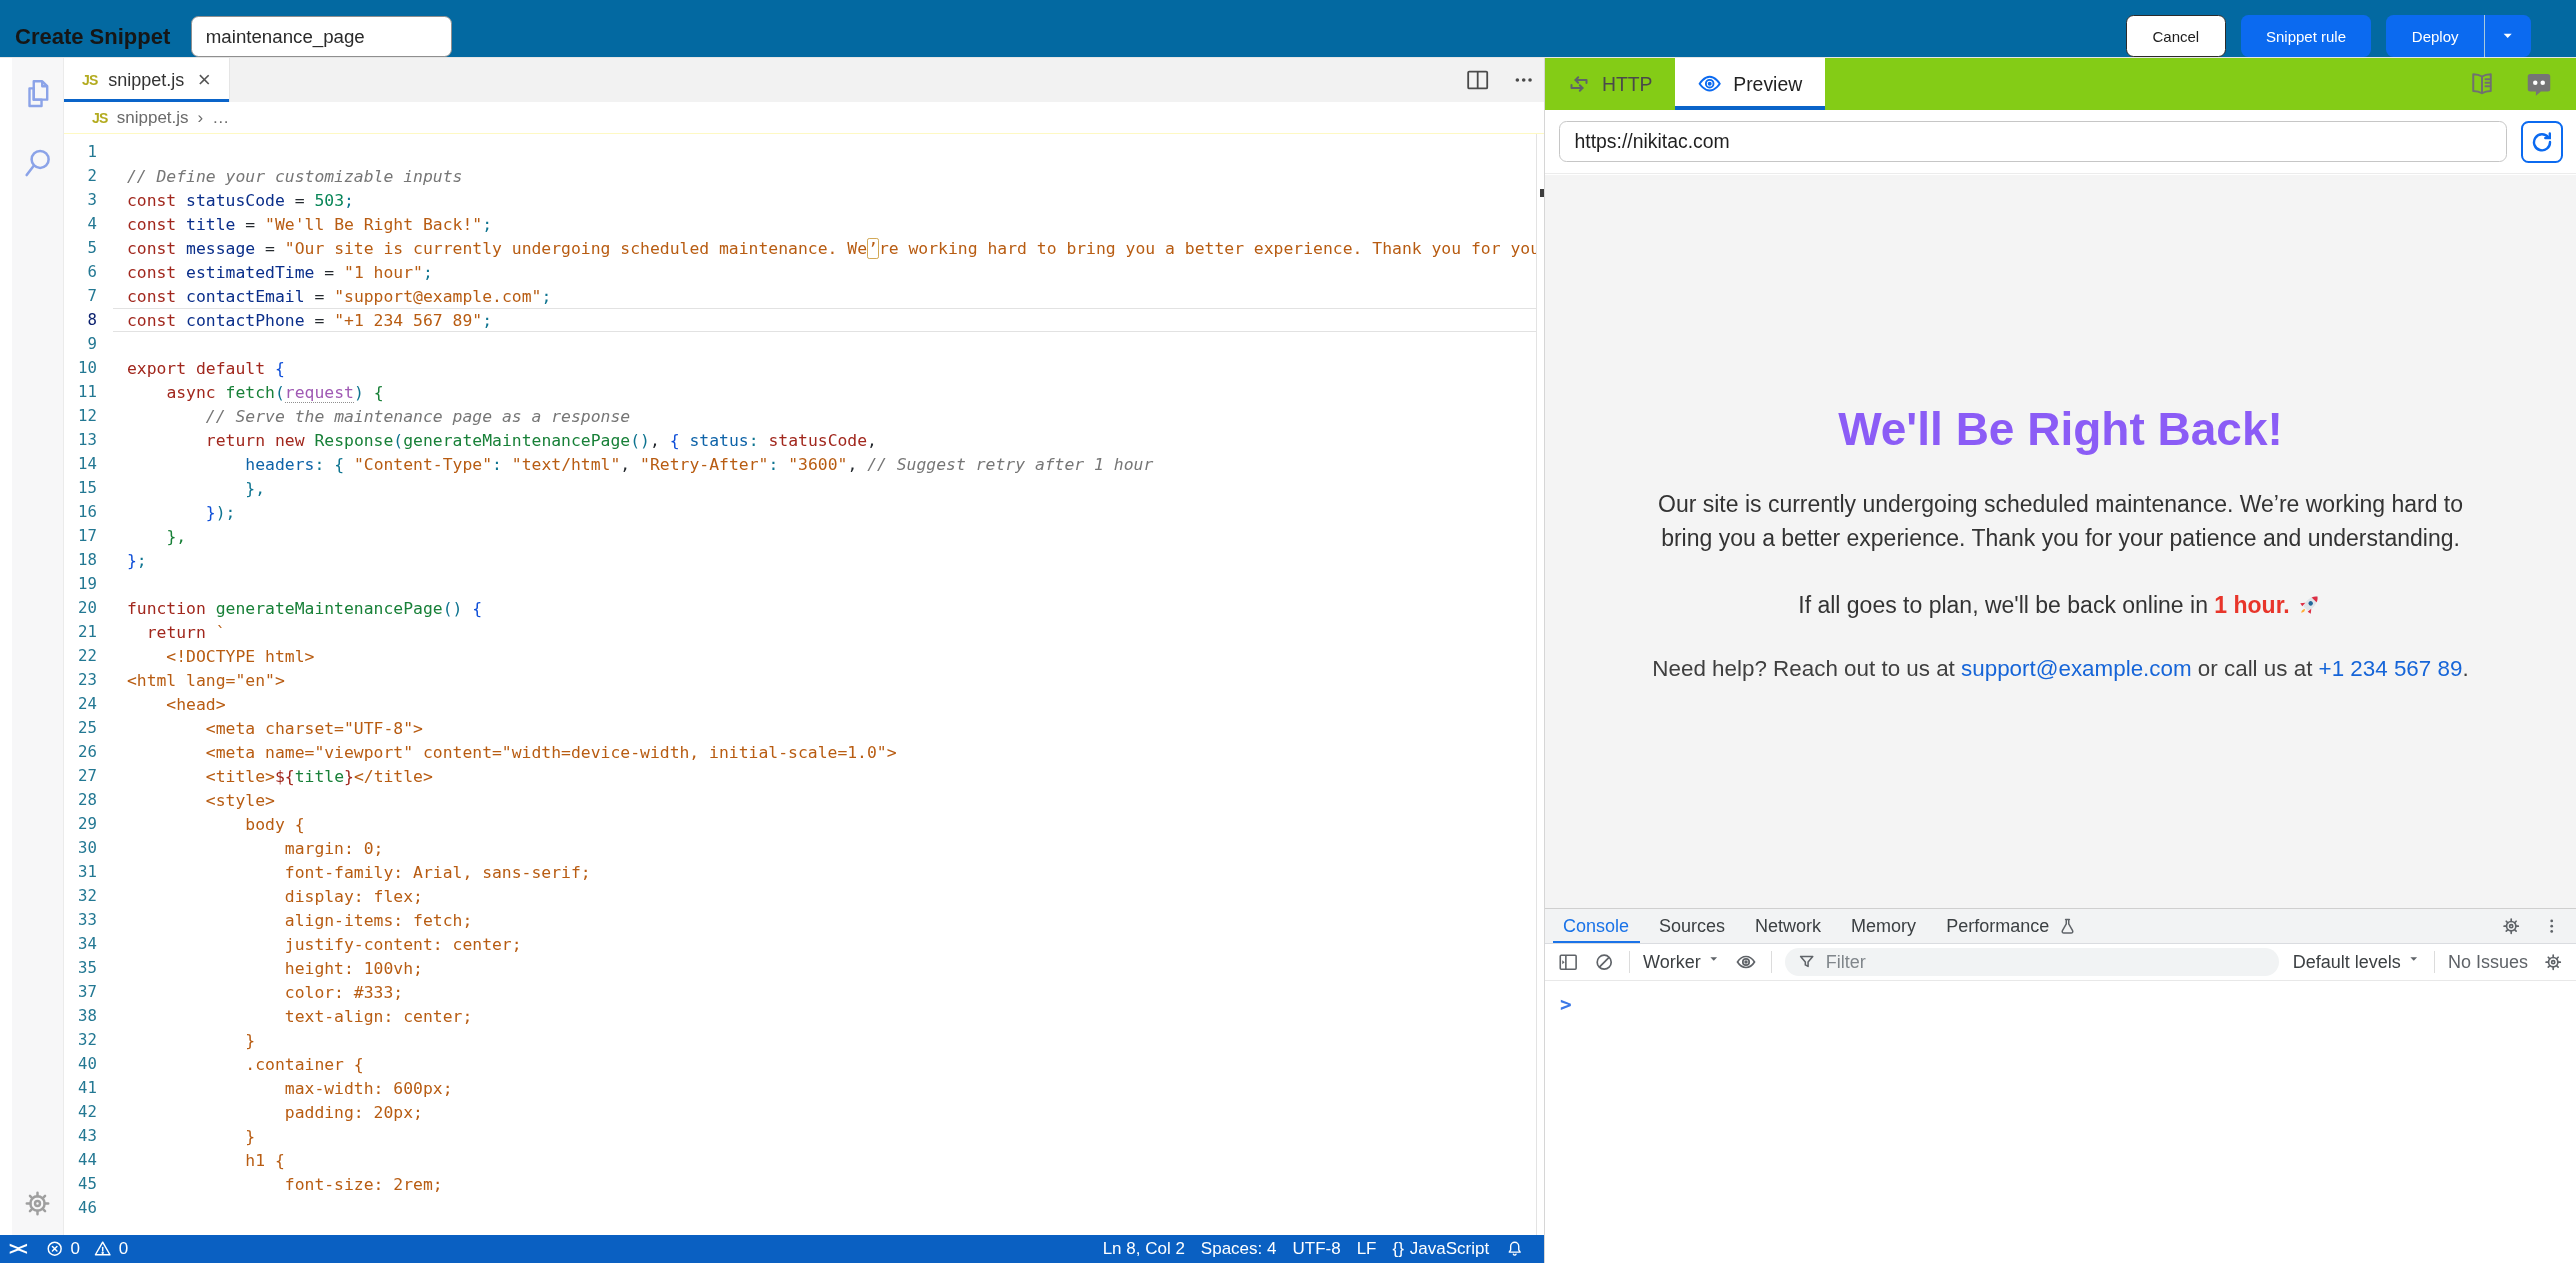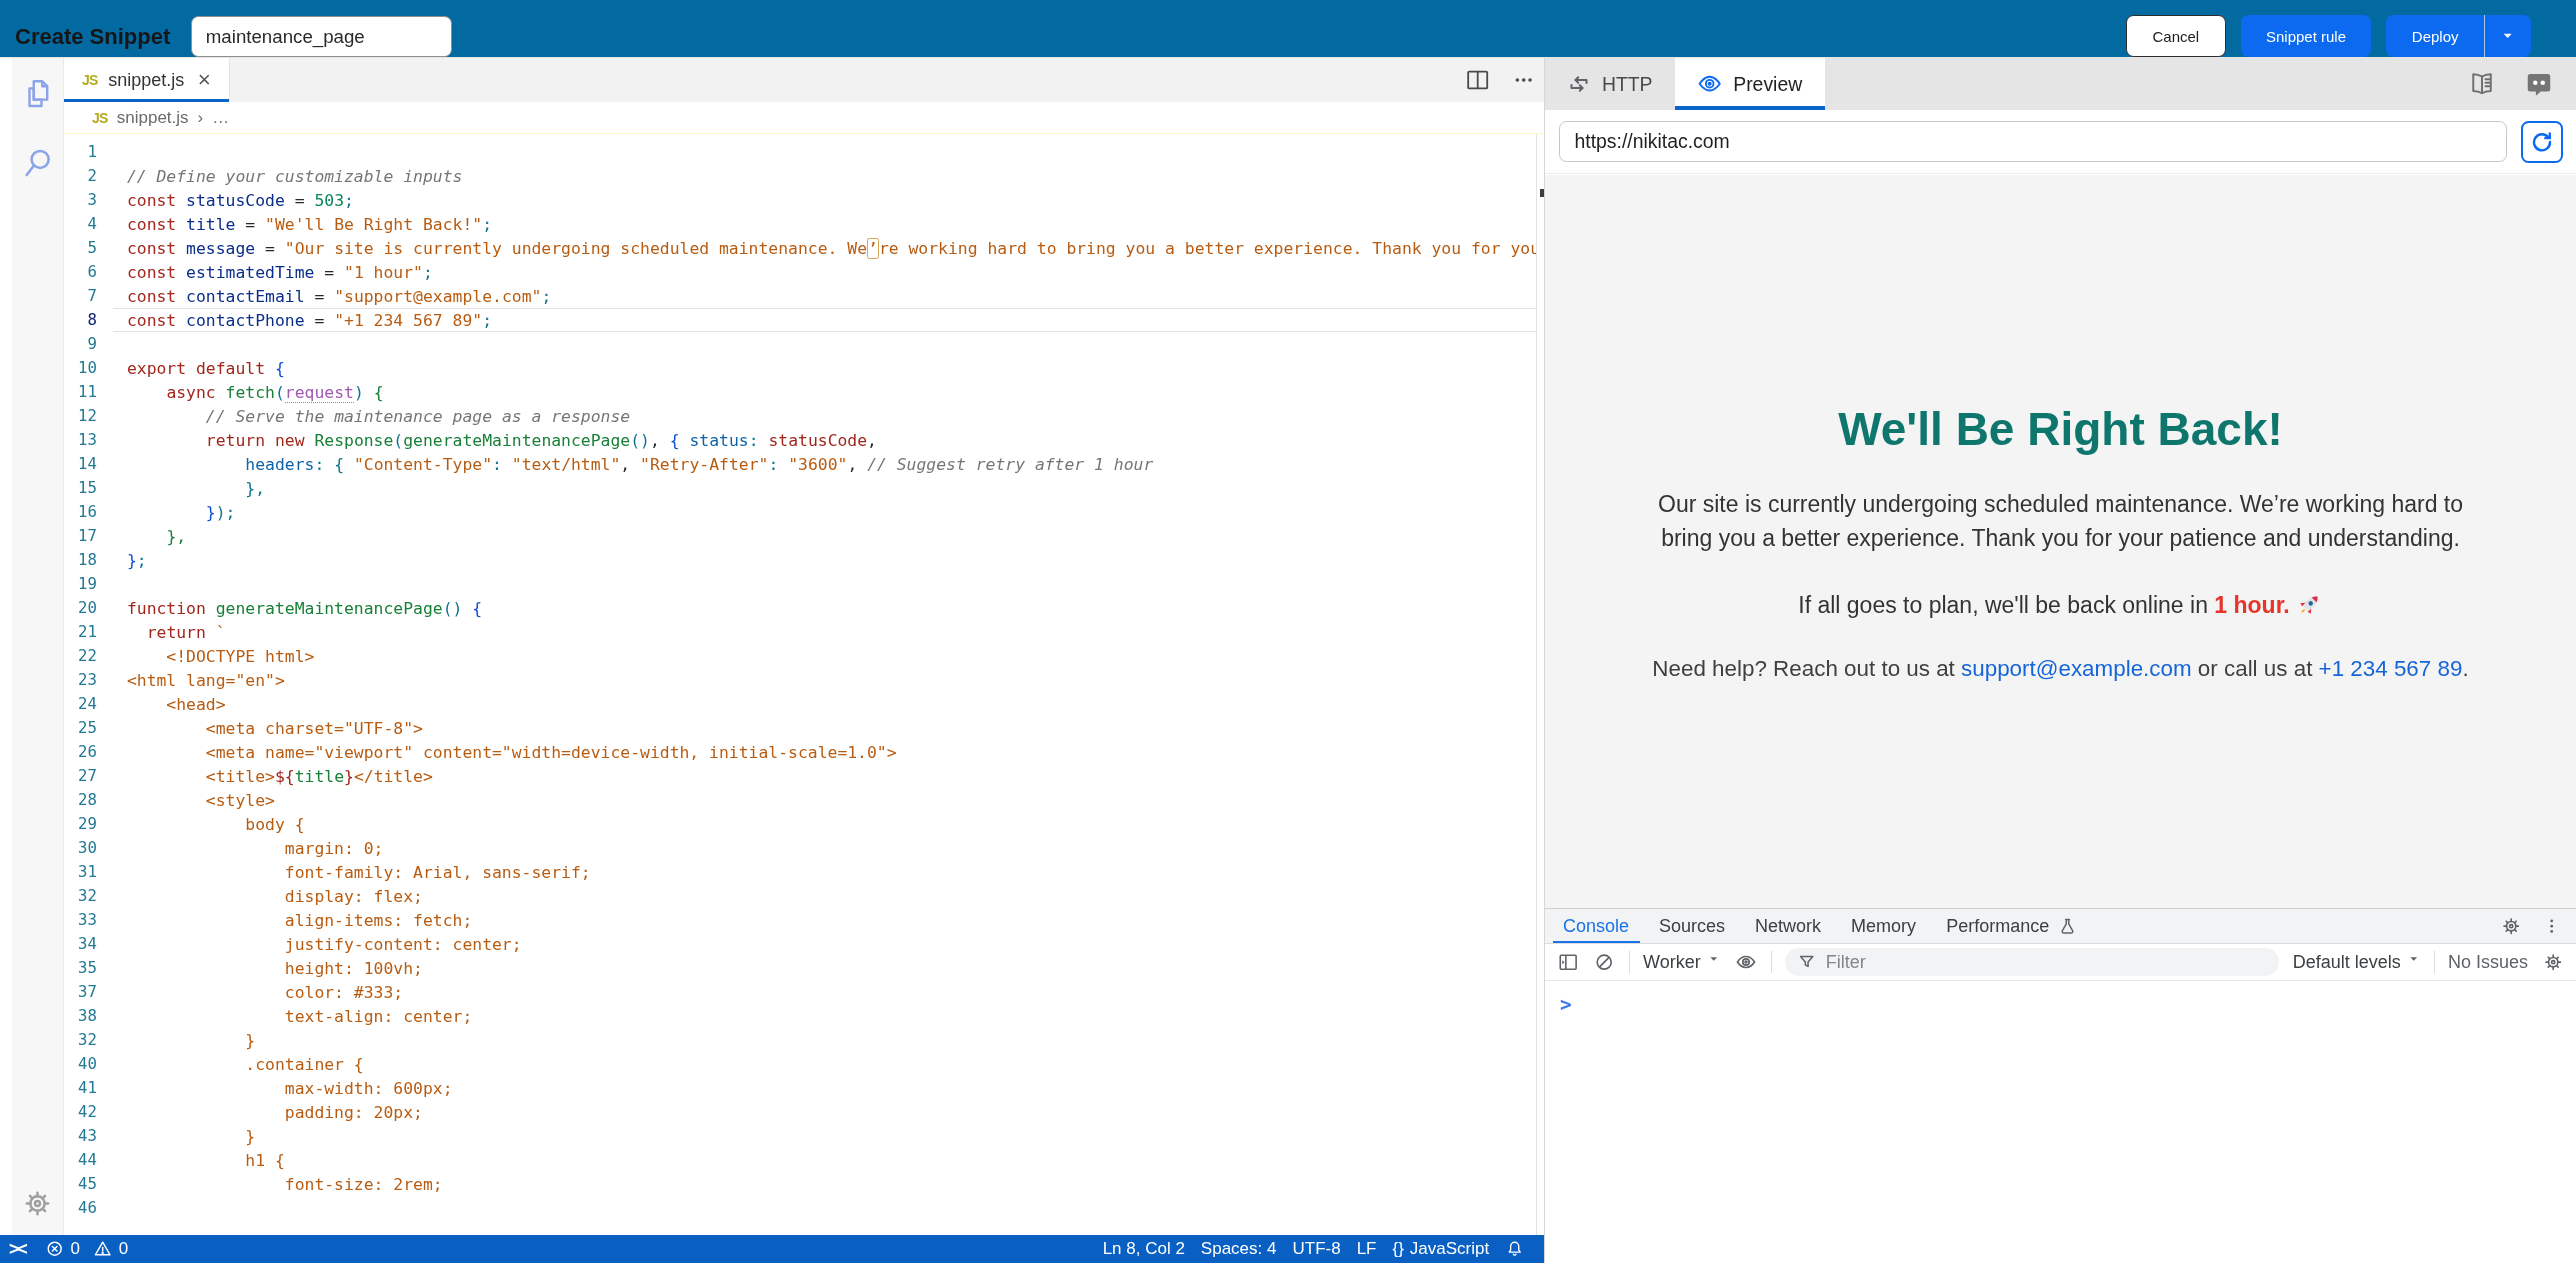--- a/index.html
+++ b/index.html
@@ -61,35 +61,35 @@
        color:#fff;display:flex;align-items:center;font-size:17px;gap:22.4px;
        padding:0 19.4px 0 9px;box-sizing:border-box;z-index:6}
   .sb-left{display:flex;align-items:center;gap:19.4px}
   .sb-right{margin-left:auto;display:flex;align-items:flex-start;gap:16px}
   .sb-item{display:flex;align-items:center;gap:6px;white-space:nowrap}
   .remote{font-weight:bold;letter-spacing:-2.2px;font-size:18px}
 
   
   .right{position:absolute;top:58px;left:1544px;right:0;bottom:0;border-left:0.7px solid #d6d6d6;
        box-sizing:border-box;background:#fff}
-  .ptabs{height:52px;background:#e5e5e5;border-bottom:0.7px solid #e2e2e2;display:flex;align-items:stretch}
+  .ptabs{height:52px;background:#84cc16;border-bottom:0.7px solid #e2e2e2;display:flex;align-items:stretch}
   .ptab{display:flex;align-items:center;gap:10.5px;padding:0 22.4px;font-size:19.4px;color:#4a4a4a;position:relative}
   .ptab.active{background:#fff;color:#222}
   .ptab.active:after{content:"";position:absolute;left:0;right:0;bottom:0;height:3.7px;background:#0a64c9}
   .ptab-actions{margin-left:auto;display:flex;align-items:center;gap:27px;padding-right:22.4px}
   .urlrow{position:absolute;top:52px;left:0;right:0;height:64px;background:#fff;display:flex;
        align-items:center;gap:13.5px;padding:0 13.5px;box-sizing:border-box;border-bottom:0.7px solid #ececec}
   .urlrow input{flex:1;height:39px;border:1.5px solid #c6c6c6;border-radius:7.5px;font-size:19.4px;
        color:#1f1f1f;padding:0 15px;font-family:"Liberation Sans",sans-serif}
   .refresh{flex:none;width:42px;height:42px;border:2.2px solid #0b6af0;border-radius:7.5px;background:#fff;
        display:flex;align-items:center;justify-content:center}
   .pbody{position:absolute;top:117px;left:0;right:0;bottom:354px;background:#f4f4f4;
        display:flex;align-items:center;justify-content:center;overflow:hidden}
   .maint{max-width:867px;text-align:center;color:#333}
-  .maint h2{font-size:46px;color:#0f766e;margin:0 0 31px;font-weight:bold}
+  .maint h2{font-size:46px;color:#8b5cf6;margin:0 0 31px;font-weight:bold}
   .maint .msg{font-size:23px;line-height:34px;margin:0 auto 36px;max-width:852px}
   .maint .eta{font-size:23px;margin:0 0 37px}
   .maint .eta strong{color:#e8352a}
   .maint .eta .rocket{display:inline-block;vertical-align:-5.2px;margin-left:6px}
   .maint .contact{font-size:22.4px;color:#3f3f3f;margin:0}
   .maint a{color:#1665d8;text-decoration:none}
 
   
   .devtools{position:absolute;left:0;right:0;bottom:0;height:354px;background:#fff;border-top:0.7px solid #cfcfcf}
   .dtabs{height:34px;background:#f2f3f4;border-bottom:0.7px solid #dadce0;display:flex;

